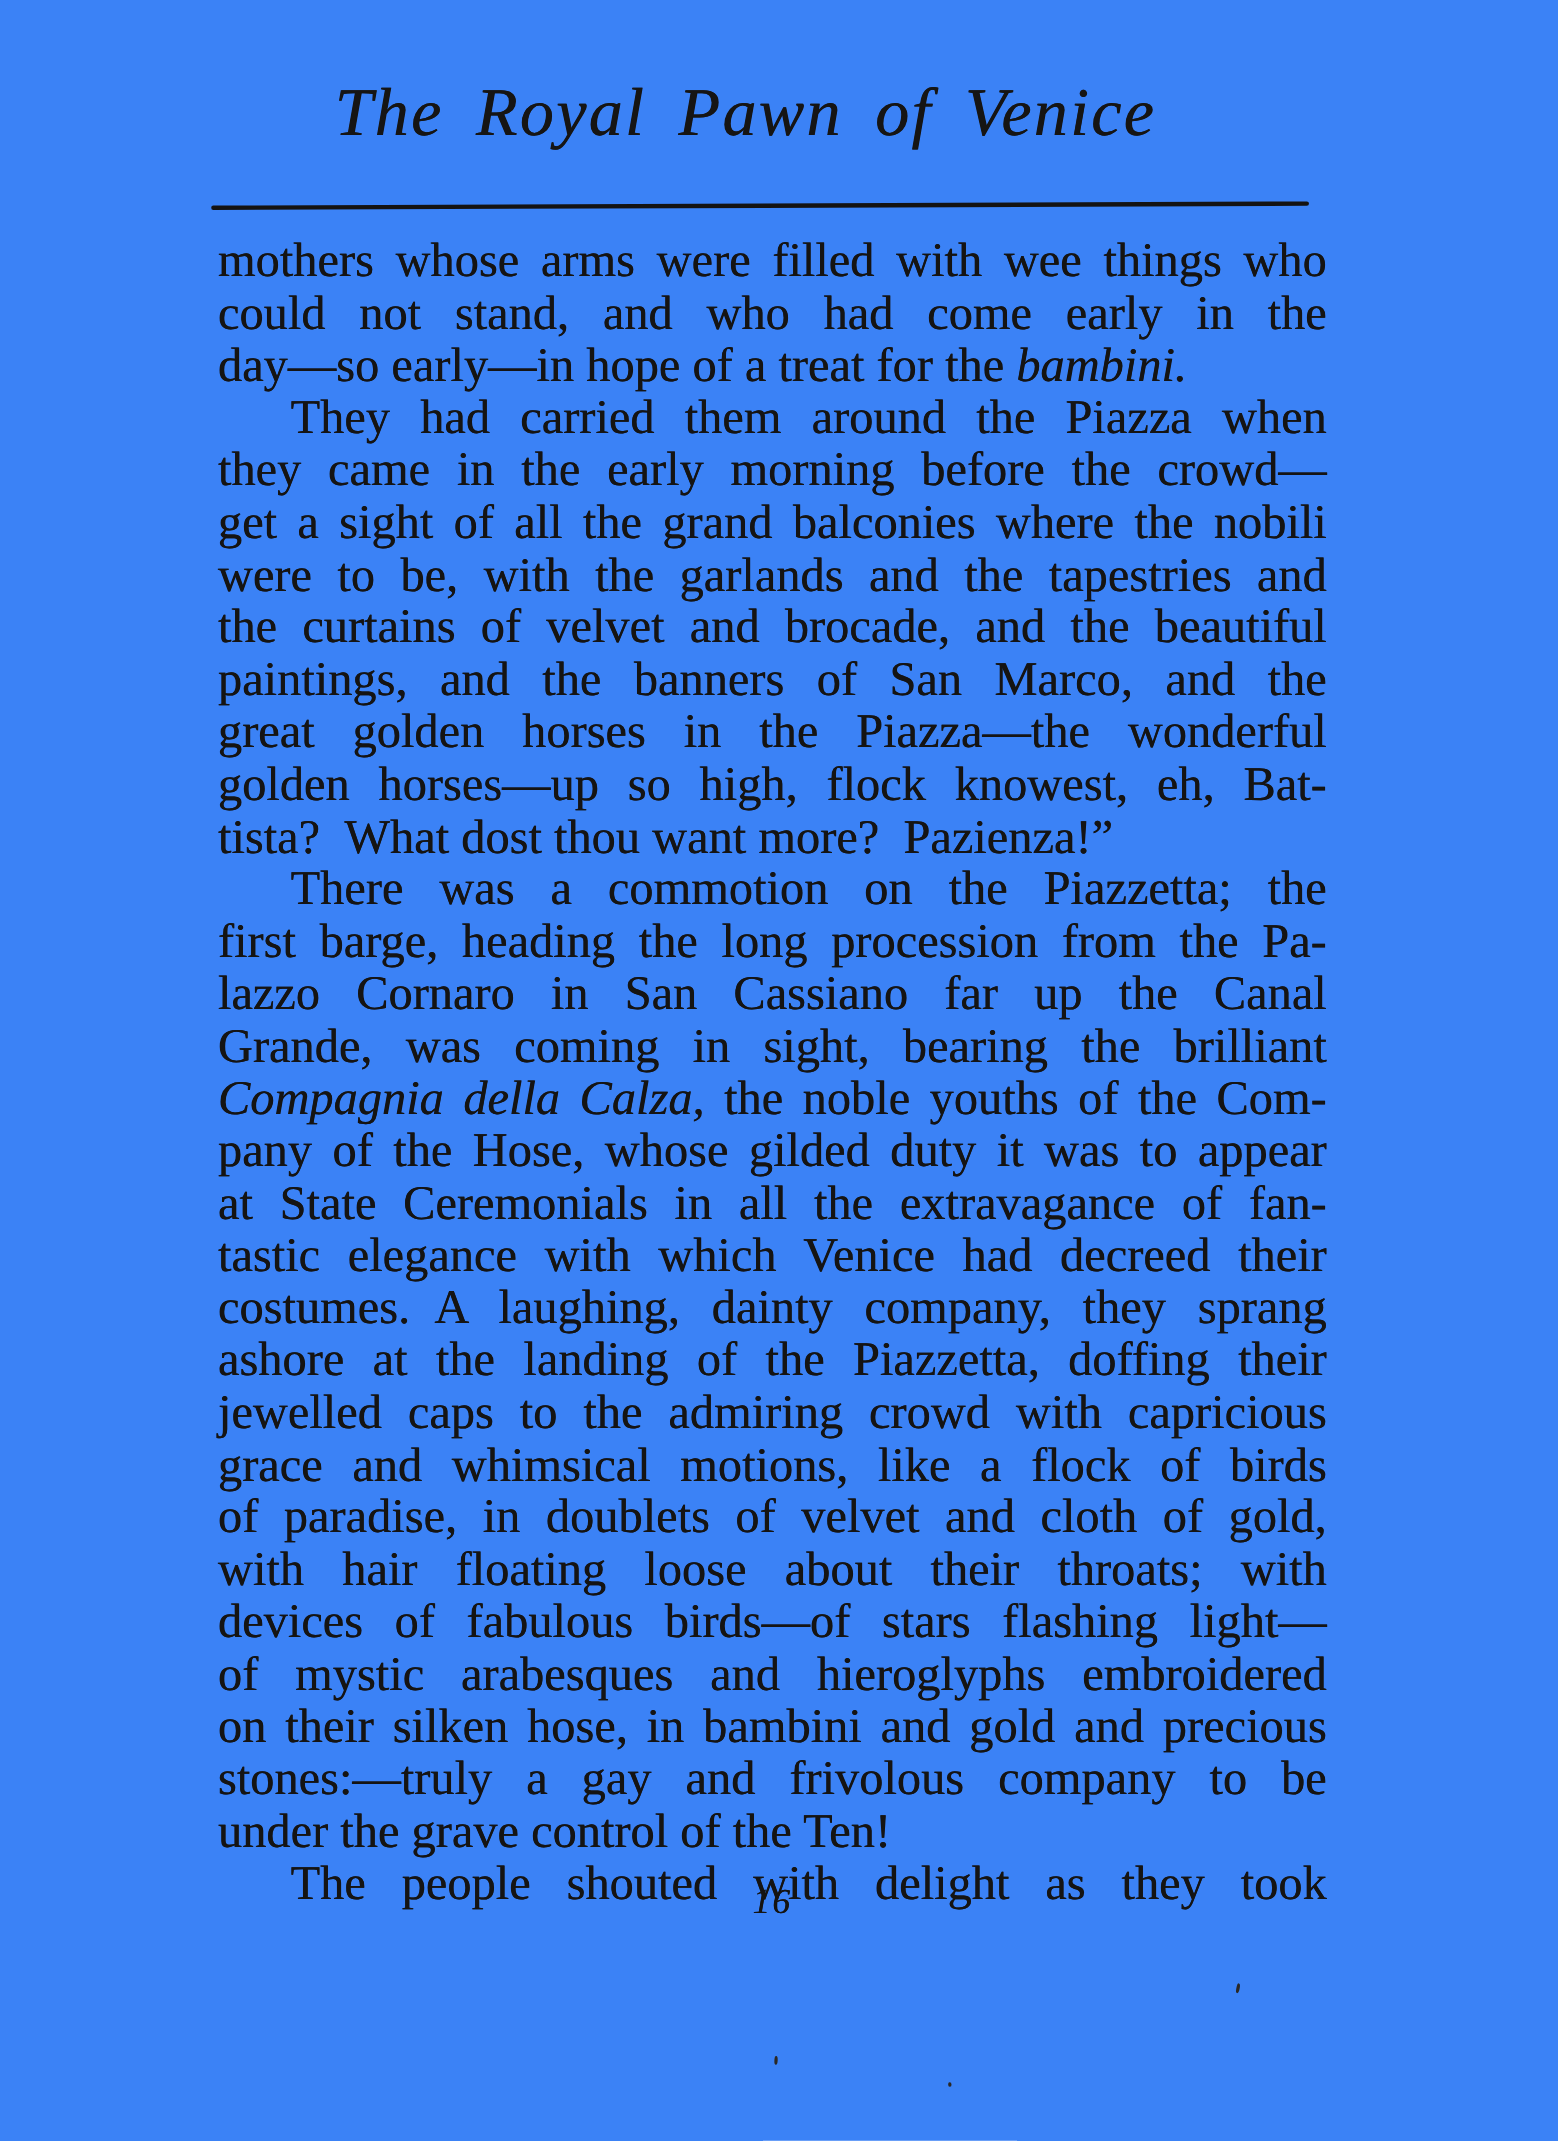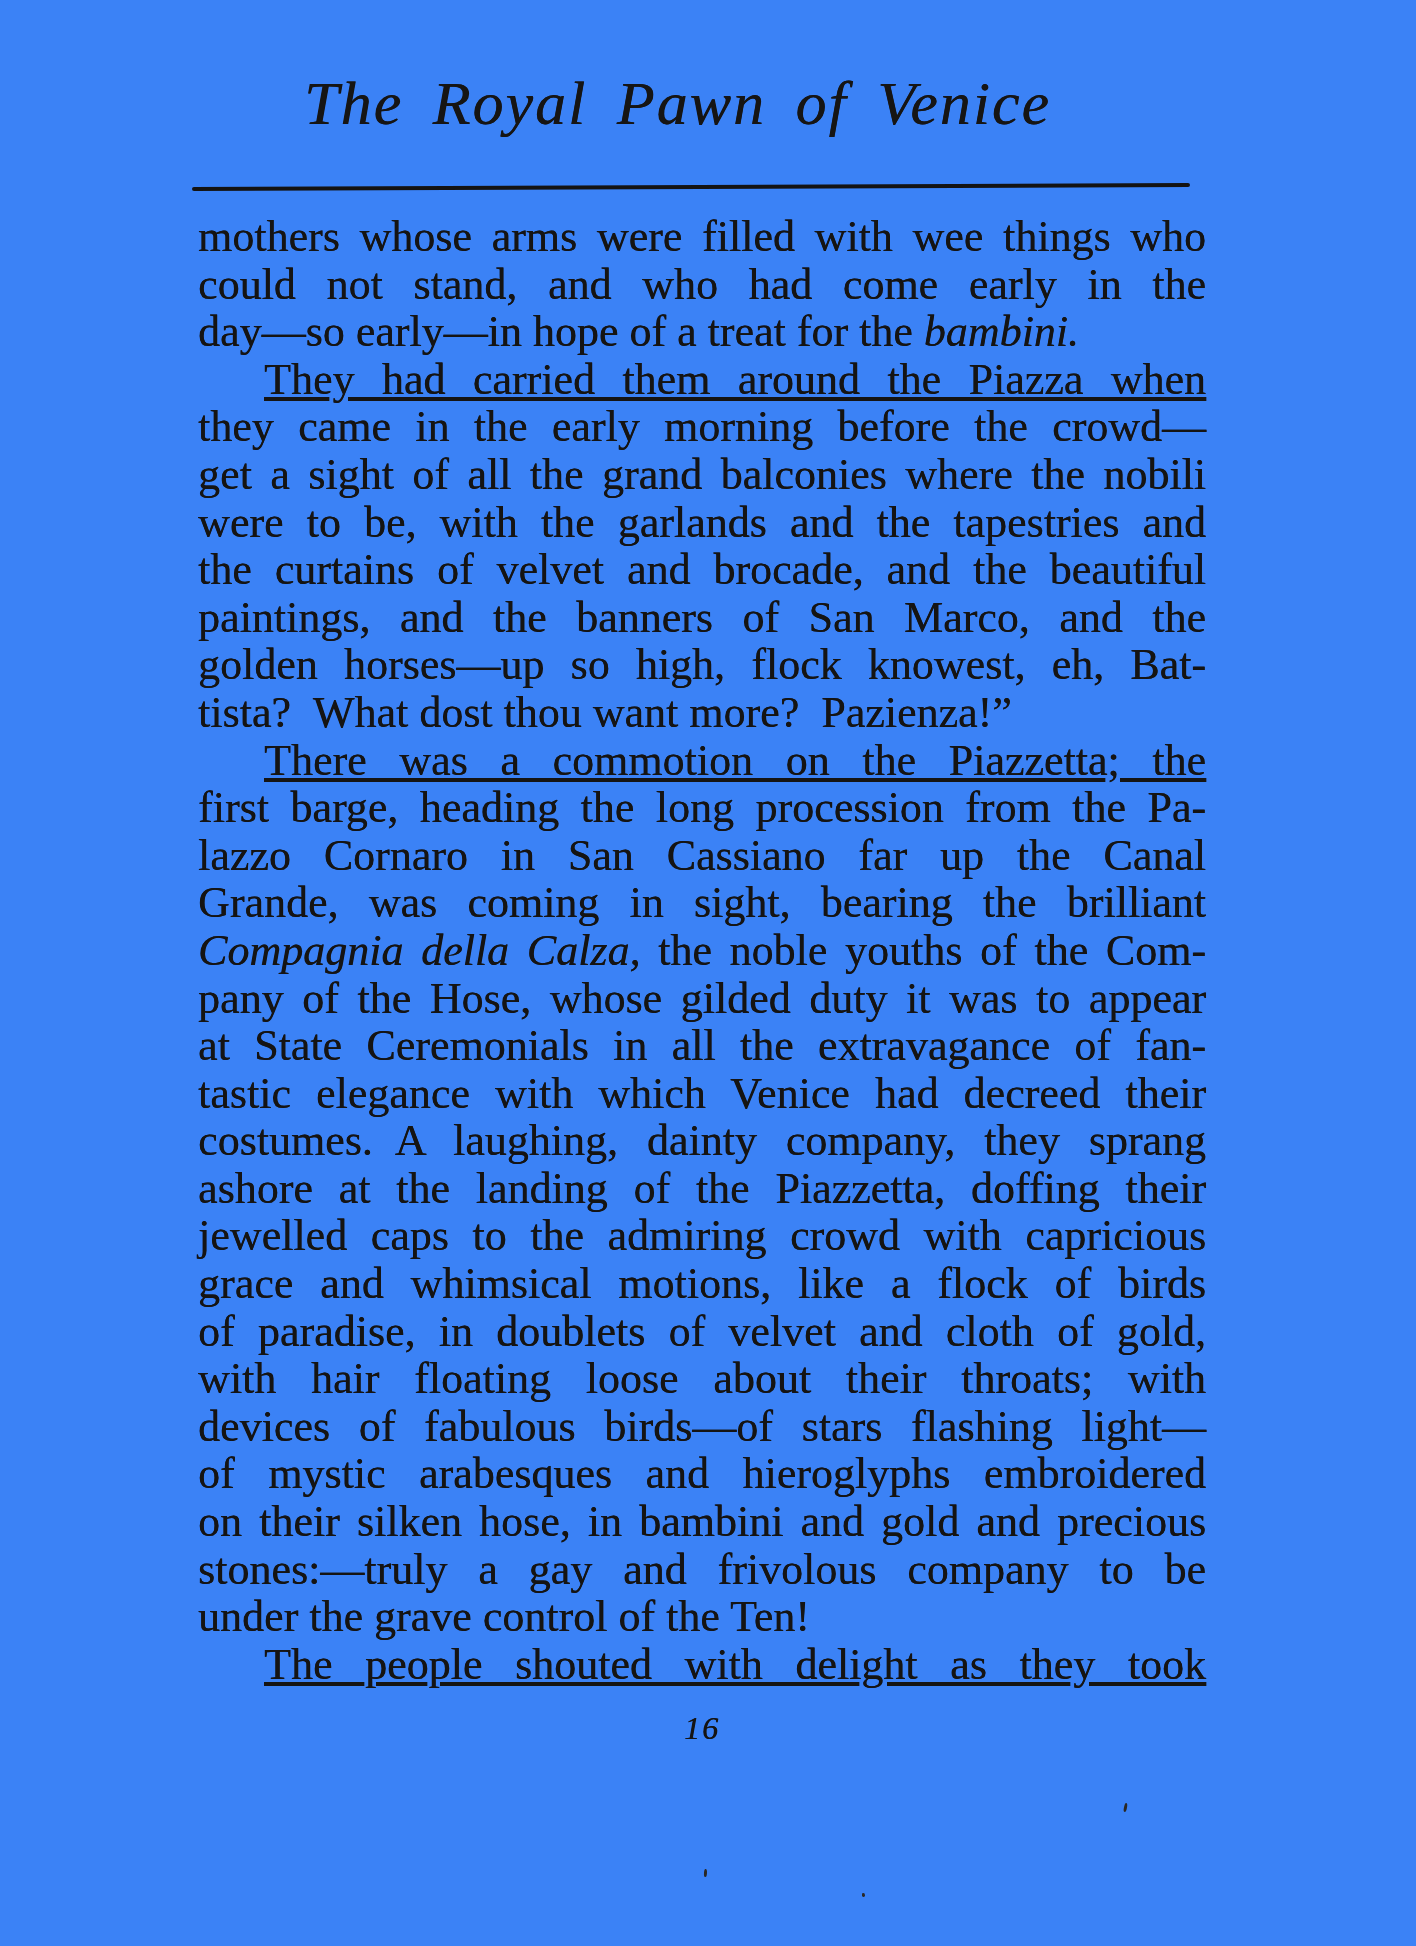--- a/index.html
+++ b/index.html
@@ -59,21 +59,20 @@
     height: 47.6px;
     white-space: nowrap;
   }
   .line.just {
     white-space: normal;
     text-align: justify;
     text-align-last: justify;
   }
   .line.ind {
     padding-left: 66px;
-    text-decoration: underline;
   }
   .line i {
     font-style: italic;
   }
   .page-number {
     position: absolute;
     top: 1710px;
     left: 198px;
     width: 1008px;
     text-align: center;
@@ -105,20 +104,21 @@
   <div class="body-text" id="body-text">
       <div class="line just"><span>mothers whose arms were filled with wee things who</span></div>
       <div class="line just"><span>could not stand, and who had come early in the</span></div>
       <div class="line"><span>day—so early—in hope of a treat for the </span><i>bambini.</i></div>
       <div class="line just ind"><span>They had carried them around the Piazza when</span></div>
       <div class="line just"><span>they came in the early morning before the crowd—</span></div>
       <div class="line just"><span>get a sight of all the grand balconies where the nobili</span></div>
       <div class="line just"><span>were to be, with the garlands and the tapestries and</span></div>
       <div class="line just"><span>the curtains of velvet and brocade, and the beautiful</span></div>
       <div class="line just"><span>paintings, and the banners of San Marco, and the</span></div>
+      <div class="line just"><span>great golden horses in the Piazza—the wonderful</span></div>
       <div class="line just"><span>golden horses—up so high, flock knowest, eh, Bat-</span></div>
       <div class="line"><span>tista? What dost thou want more? Pazienza!”</span></div>
       <div class="line just ind"><span>There was a commotion on the Piazzetta; the</span></div>
       <div class="line just"><span>first barge, heading the long procession from the Pa-</span></div>
       <div class="line just"><span>lazzo Cornaro in San Cassiano far up the Canal</span></div>
       <div class="line just"><span>Grande, was coming in sight, bearing the brilliant</span></div>
       <div class="line just"><i>Compagnia della Calza,</i><span> the noble youths of the Com-</span></div>
       <div class="line just"><span>pany of the Hose, whose gilded duty it was to appear</span></div>
       <div class="line just"><span>at State Ceremonials in all the extravagance of fan-</span></div>
       <div class="line just"><span>tastic elegance with which Venice had decreed their</span></div>

